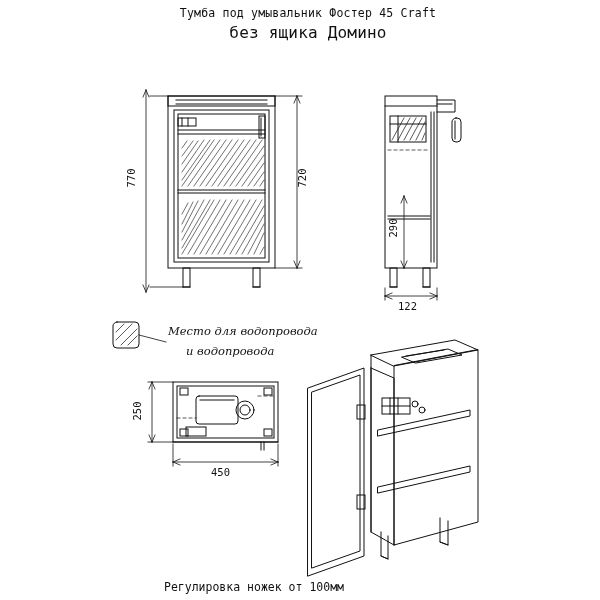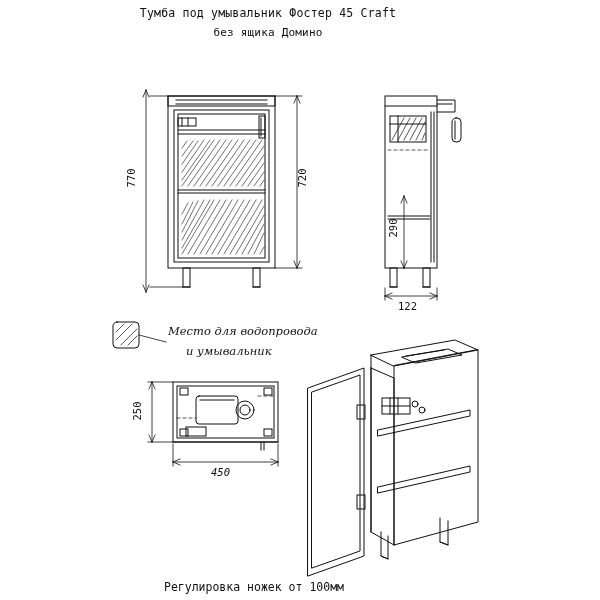--- a/index.html
+++ b/index.html
@@ -21,23 +21,24 @@
   }
   .title-block {
     position: absolute;
     top: 4px;
     left: 0;
     width: 536px;
     text-align: center;
     font-size: 11.5px;
     letter-spacing: 0.2px;
     line-height: 19px;
+    padding-left: 40px;
   }
   .title-line-1 { font-size: 11.5px; }
-  .title-line-2 { font-size: 11px; }
+  .title-line-2 { font-size: 16px; }
 
   .footer-note {
     position: absolute;
     bottom: 6px;
     left: 0;
     width: 508px;
     text-align: center;
     font-size: 11.5px;
   }
 
@@ -307,22 +308,22 @@
         <path d="M381 556 L388 559 M440 542 L448 545"></path>
       </g>
     </g>
   </svg>
 
   <div class="dim-label rot" style="left:122px; top:172px;">770</div>
   <div class="dim-label rot" style="left:293px; top:172px;">720</div>
   <div class="dim-label rot" style="left:384px; top:222px;">290</div>
   <div class="dim-label" style="left:398px; top:300px;">122</div>
   <div class="dim-label rot" style="left:128px; top:405px;">250</div>
-  <div class="dim-label" style="left:211px; top:466px;font-style:italic;">450</div>
+  <div class="dim-label" style="left:211px; top:466px;">450</div>
 
   <div class="note-water">
     <span>Место для водопровода</span>
-    <span class="l2">и умывальник</span>
+    <span class="l2">и водопровода</span>
   </div>
 
   <div class="footer-note">Регулировка ножек от 100мм</div>
 
 </div>
 
 </body></html>

